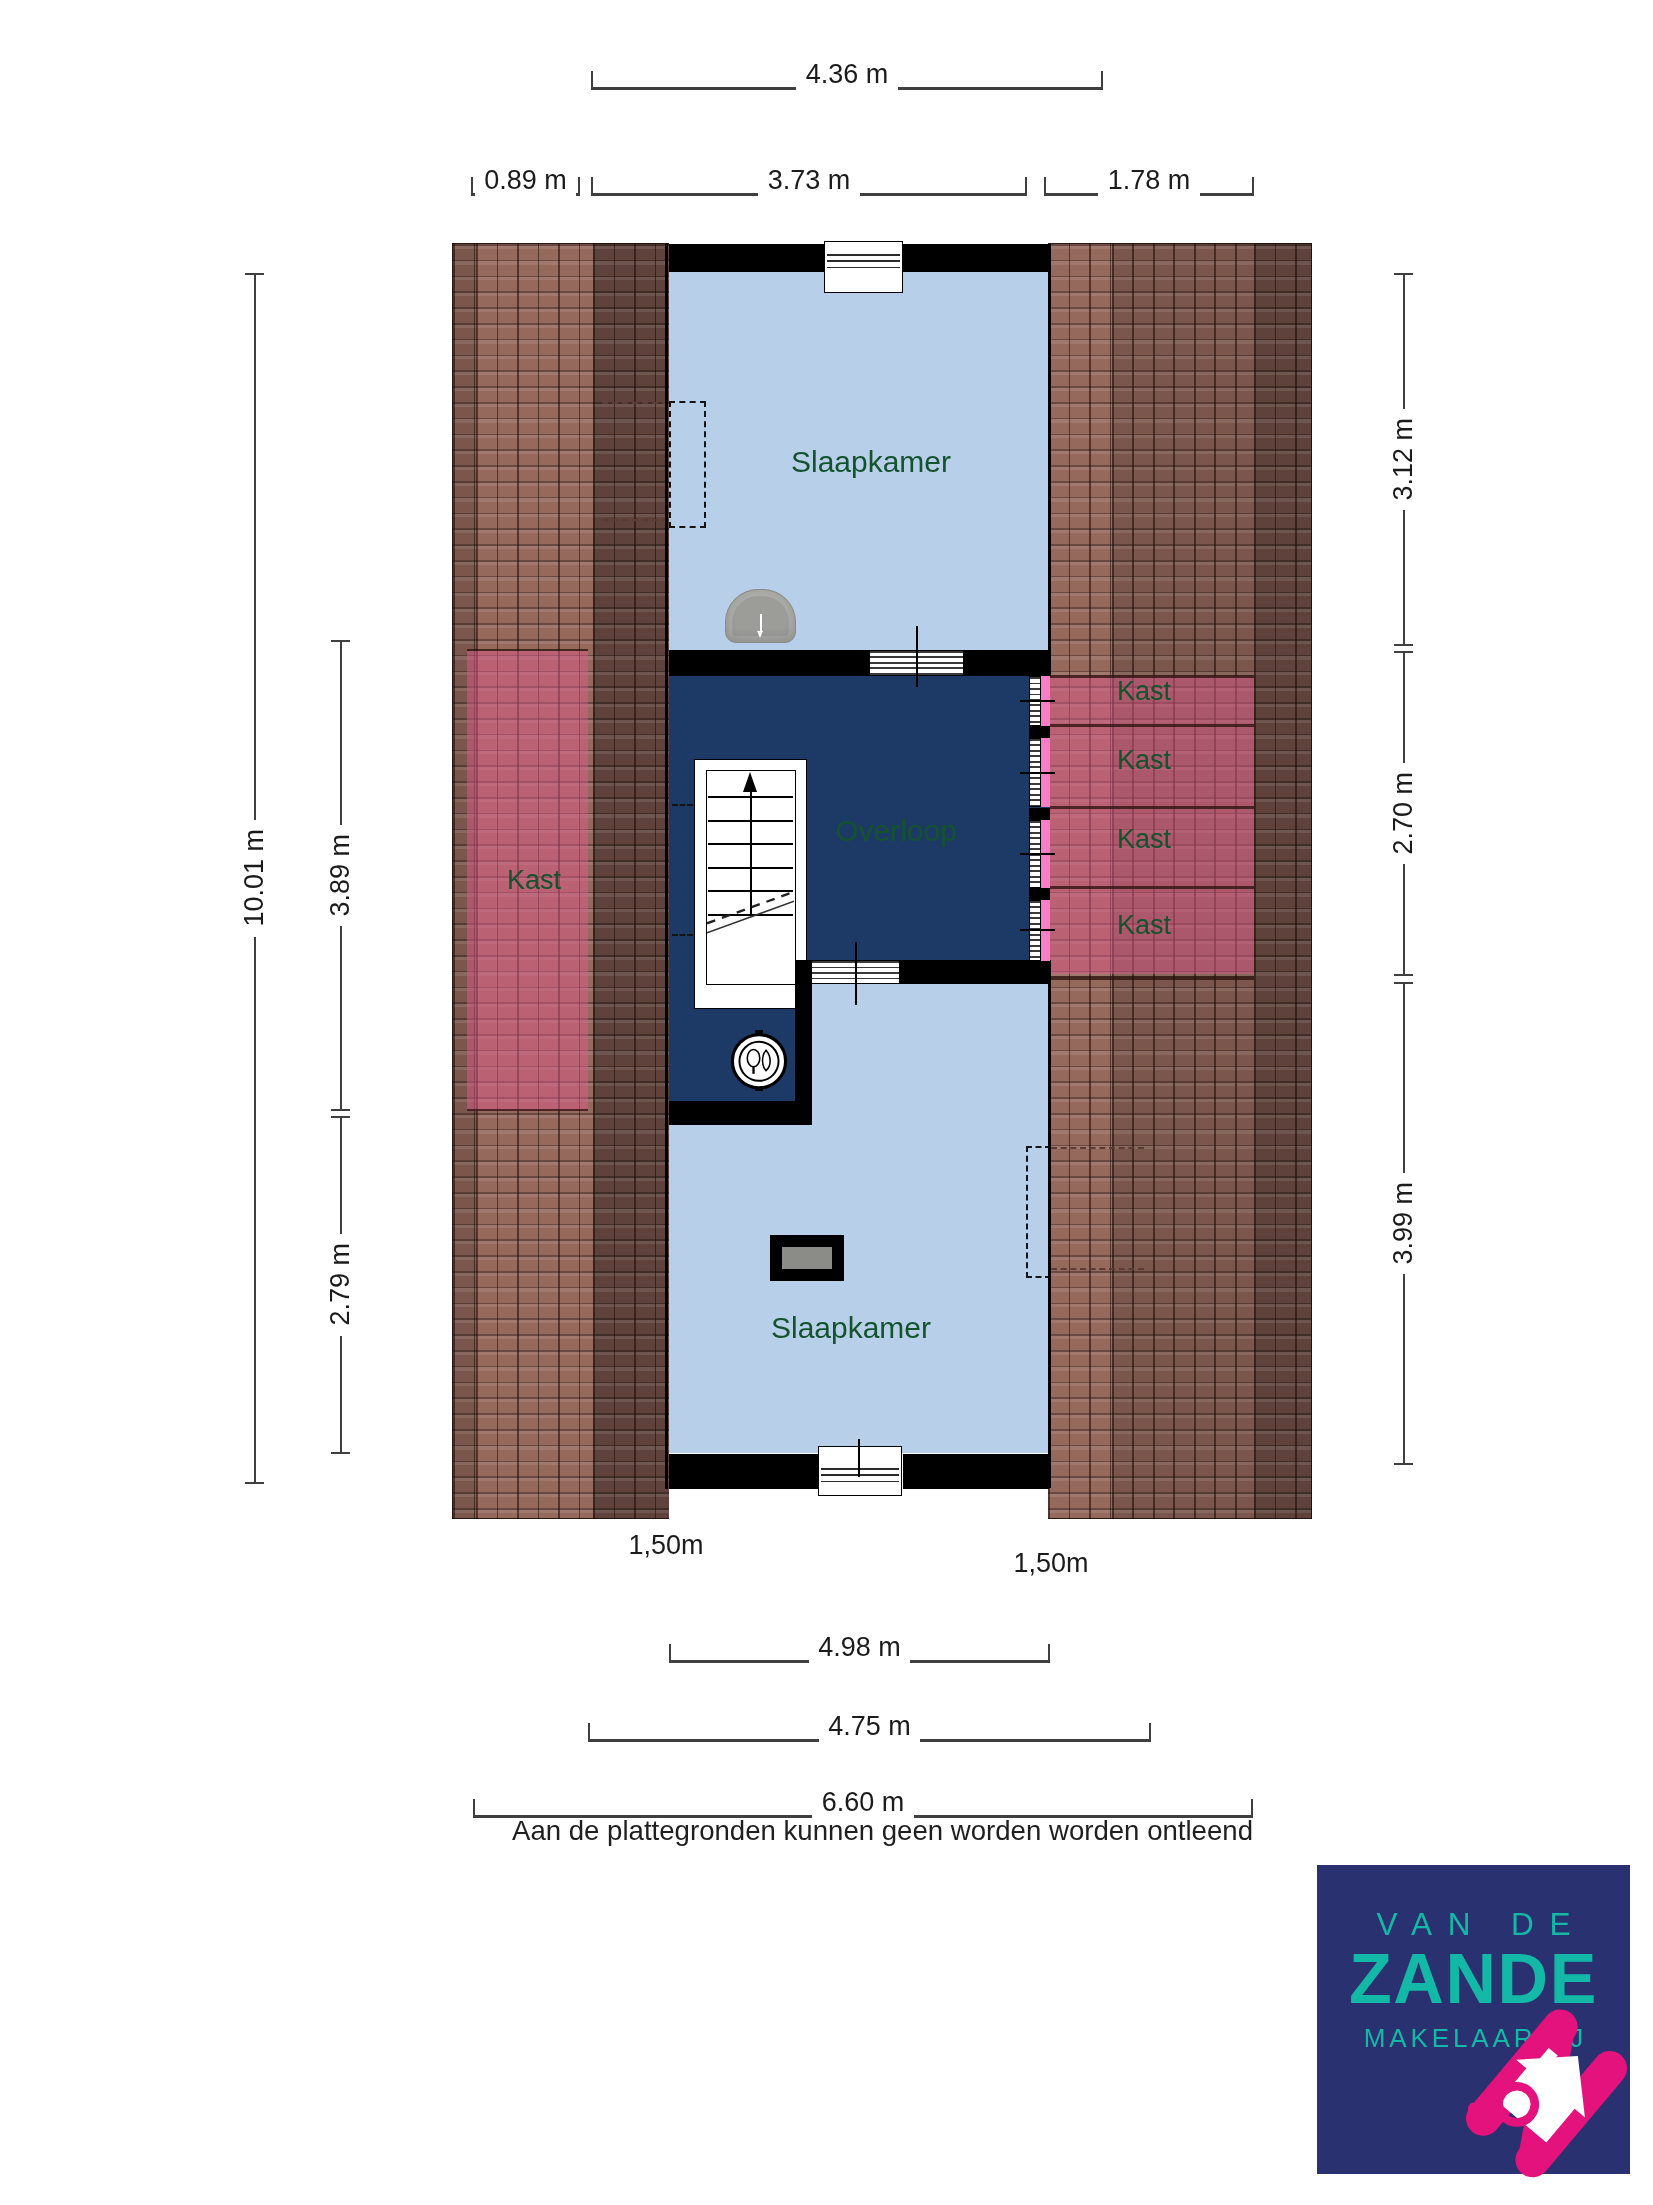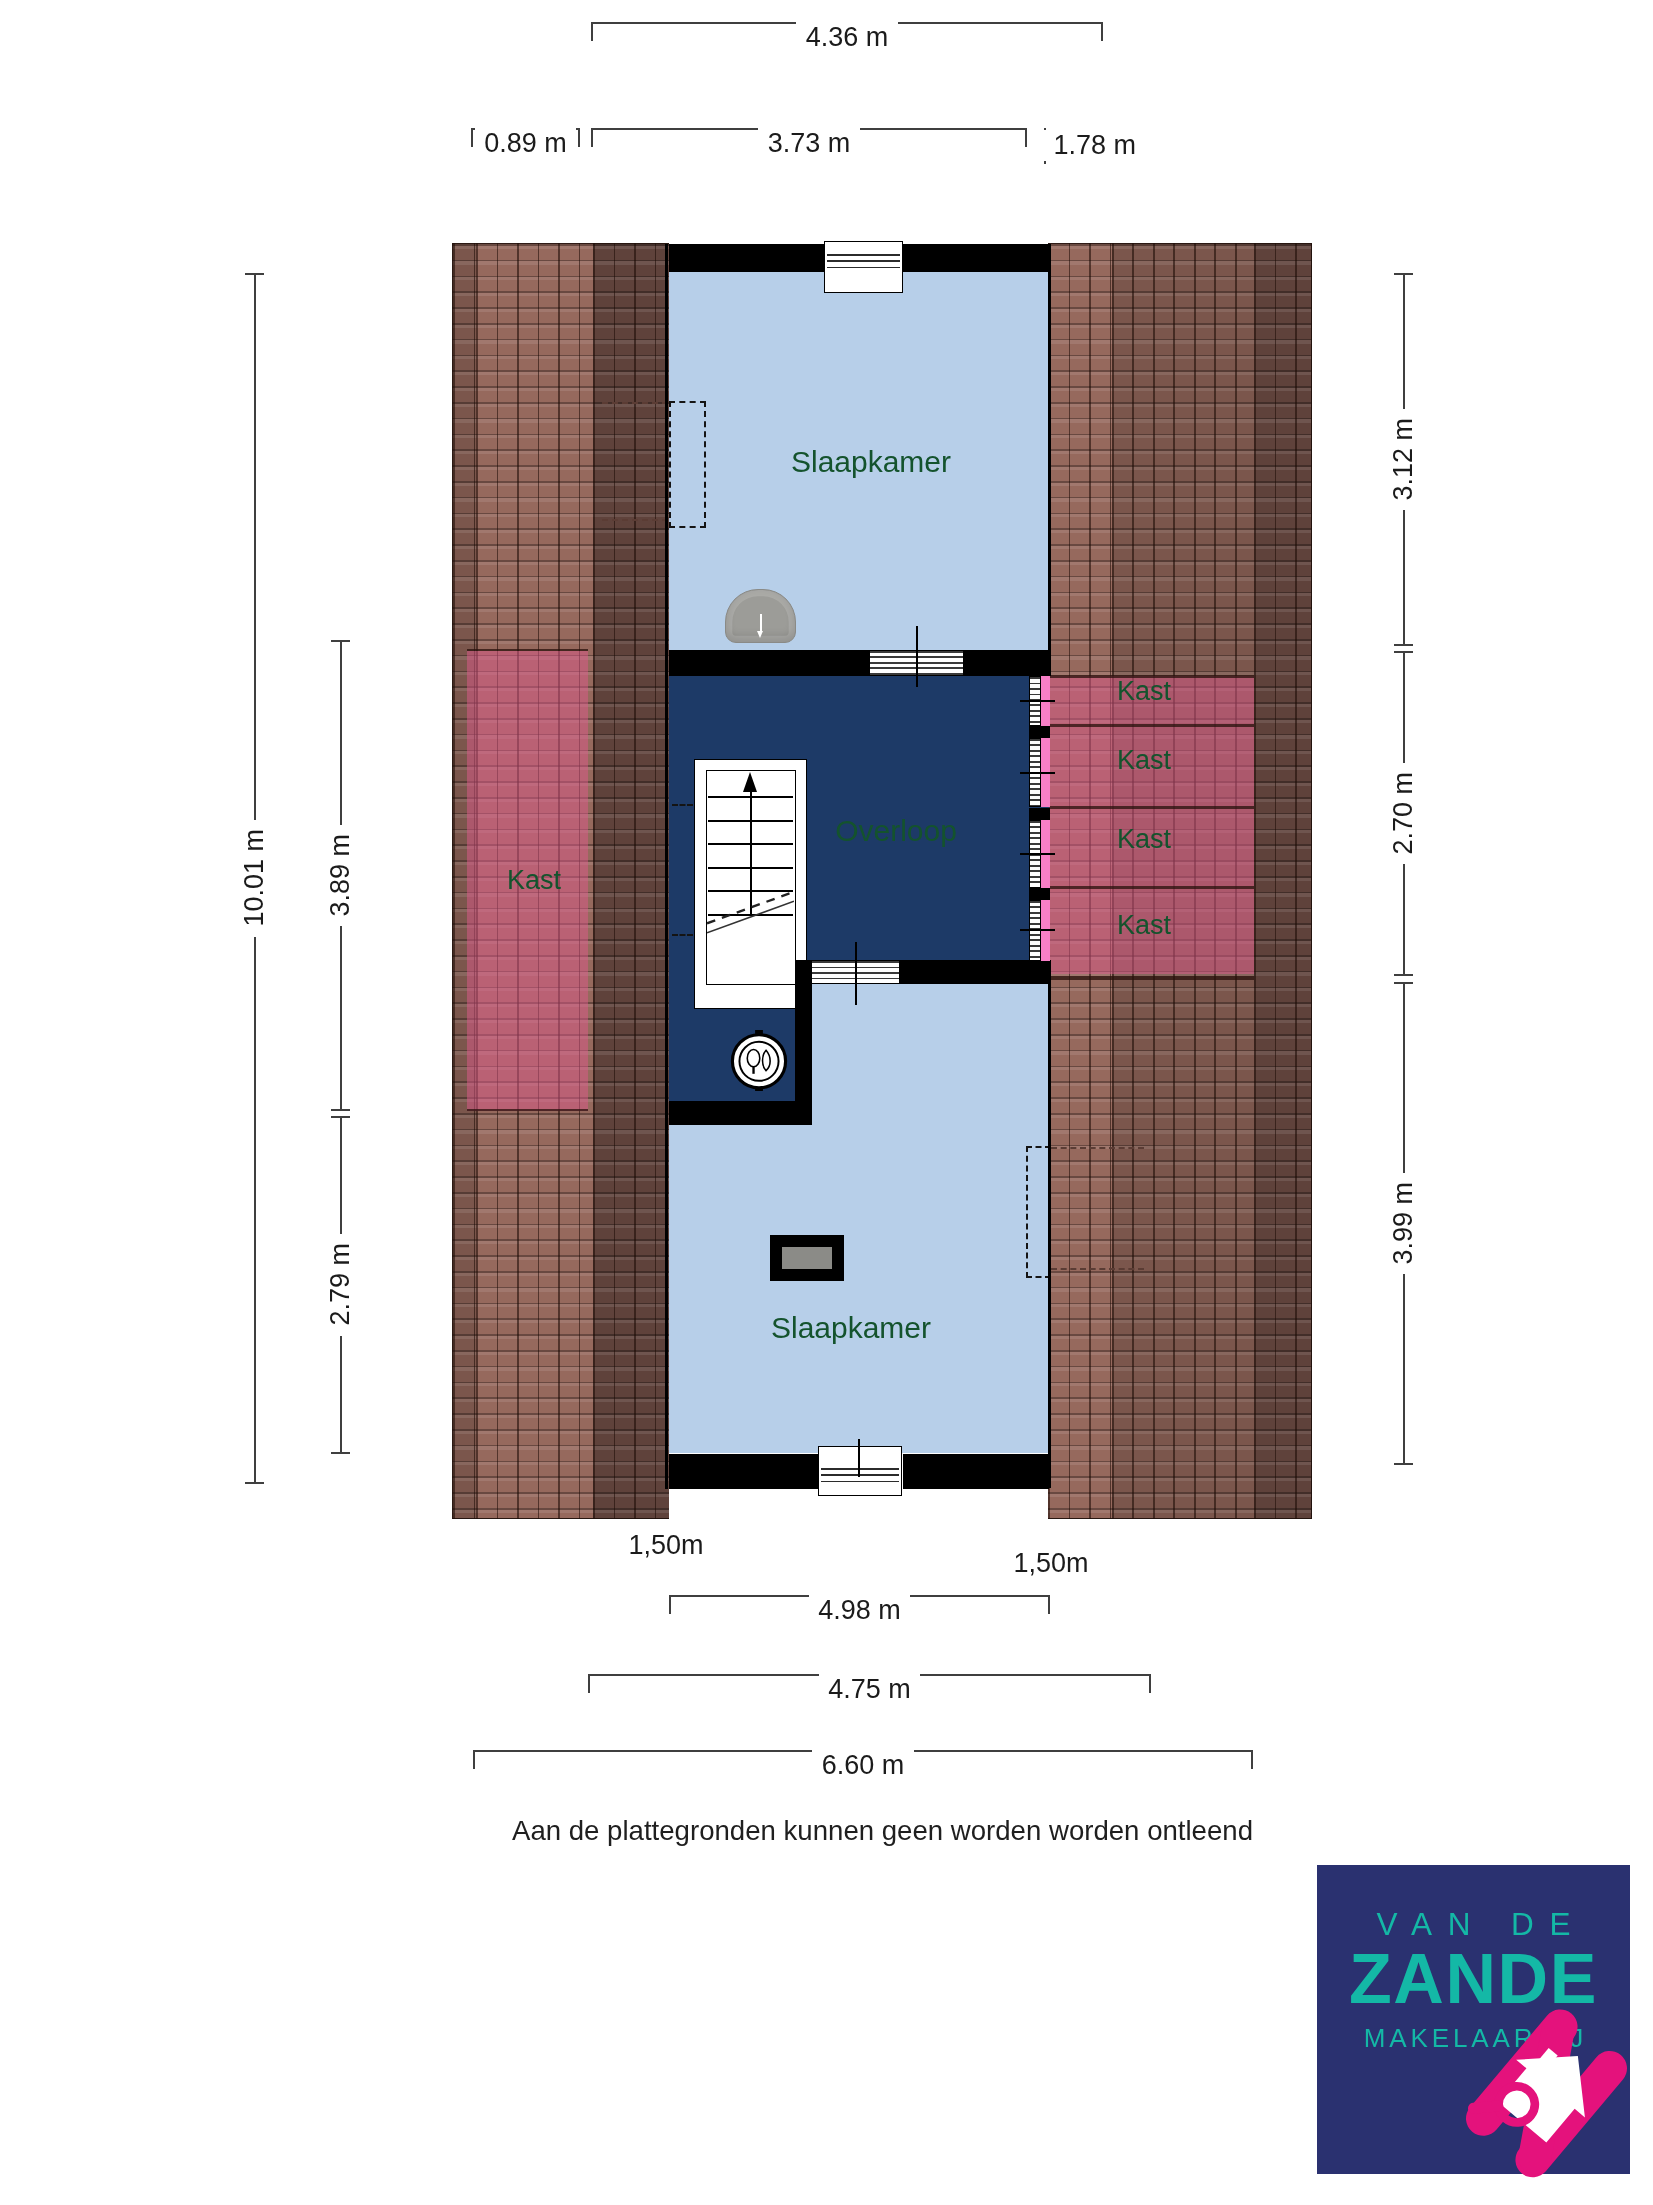--- a/index.html
+++ b/index.html
@@ -54,21 +54,21 @@
   .sink .tap{position:absolute;left:34px;top:23.6px;width:2.4px;height:19px;background:#fff;}
   .sink .tap::after{content:"";position:absolute;left:-3.2px;top:17.3px;border-left:3.9px solid transparent;border-right:3.9px solid transparent;border-top:7px solid #fff;}
   .table{position:absolute;background:#000;}
   .table .inner{position:absolute;background:#8b8b87;}
 
   
   .room-label{position:absolute;transform:translate(-50%,-50%);font-size:30px;color:#14532d;white-space:nowrap;}
   .room-label.sm{font-size:27px;}
 
   
-  .hdim{position:absolute;display:flex;align-items:flex-start;height:31.5px;}
+  .hdim{position:absolute;display:flex;align-items:flex-end;height:31.5px;margin-top:36px;}
   .hdim::before,.hdim::after{content:"";flex:0 0 2.4px;width:2.4px;height:19px;background:#3f3f3f;}
   .dline{flex:1;height:2.4px;background:#3f3f3f;}
   .dlabel{padding:0 9.5px;font-size:27px;color:#1b1b1b;white-space:nowrap;}
   .vdim{position:absolute;display:flex;flex-direction:column;align-items:center;width:31.5px;}
   .vdim::before,.vdim::after{content:"";flex:0 0 2.4px;height:2.4px;width:19px;background:#3f3f3f;}
   .vline{flex:1;width:2.4px;background:#3f3f3f;}
   .vlabel{padding:9.5px 0;font-size:27px;color:#1b1b1b;white-space:nowrap;writing-mode:vertical-rl;transform:rotate(180deg);}
   .freelabel{position:absolute;transform:translate(-50%,-50%);font-size:27px;color:#1b1b1b;white-space:nowrap;}
 
   
@@ -97,21 +97,21 @@
   <div class="hdim" style="left:471px;top:128px;width:109px;">
     <span class="dline"></span>
     <span class="dlabel">0.89 m</span>
     <span class="dline"></span>
   </div>
   <div class="hdim" style="left:591px;top:128px;width:436px;">
     <span class="dline"></span>
     <span class="dlabel">3.73 m</span>
     <span class="dline"></span>
   </div>
-  <div class="hdim" style="left:1044px;top:128px;width:210px;flex-direction:column;">
+  <div class="hdim" style="left:1044px;top:128px;width:210px;">
     <span class="dline"></span>
     <span class="dlabel">1.78 m</span>
     <span class="dline"></span>
   </div>
 
   <div class="vdim" style="left:239px;top:273px;height:1211px;">
     <span class="vline"></span>
     <span class="vlabel">10.01 m</span>
     <span class="vline"></span>
   </div>

